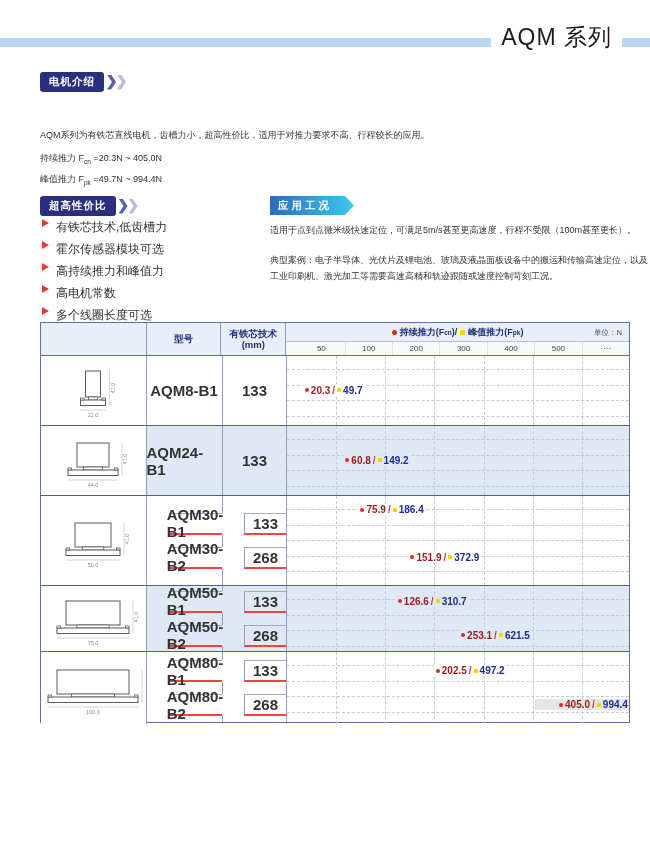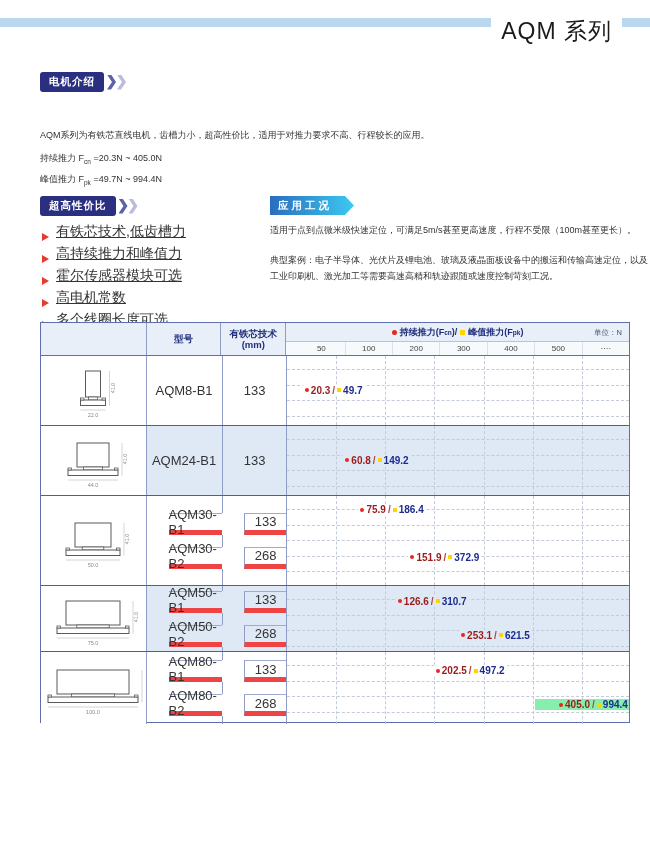--- a/index.html
+++ b/index.html
@@ -2,21 +2,21 @@
 <html><head>
 <meta charset="utf-8">
 <style>
   * { box-sizing: border-box; margin: 0; padding: 0; }
   html,body { background:#fff; }
   body { font-family:"Liberation Sans","DejaVu Sans",sans-serif; }
   .page { position:relative; width:650px; height:863px; background:#ffffff; overflow:hidden; }
 
   
   .topbar { position:absolute; left:0; top:18px; width:650px; height:32px;
-            display:flex; }
+            display:flex; align-items:flex-end; }
   .tbar { height:9px; background:#b9d8ef; margin-bottom:3px; }
   .tbar.left { flex:1; }
   .tbar.right { width:28px; }
   .ptitle { font-size:23px; color:#1b1b1b; padding:0 10px; line-height:26px; letter-spacing:1px; }
 
   
   .badge-row { position:absolute; display:flex; align-items:center; }
   .badge { background:#2b2f80; color:#fff; font-size:10.5px; font-weight:bold;
            padding:3px 9px; border-radius:3px; letter-spacing:1px; }
   .chev { display:inline-block; width:9px; height:15px; margin-left:3px;
@@ -27,21 +27,21 @@
                background:linear-gradient(90deg,#2a6dbd,#3cc9f2);
                clip-path:polygon(0 0,calc(100% - 9px) 0,100% 50%,calc(100% - 9px) 100%,0 100%);
                color:#fff; font-size:10.5px; font-weight:bold; letter-spacing:3px;
                line-height:19px; padding-left:8px; }
 
   
   .intro-text { position:absolute; left:40px; top:129px; width:560px; font-size:9px; color:#333; }
   .force-line { position:absolute; left:40px; font-size:9px; color:#333; }
   .force-line sub { font-size:6.5px; }
   .feature-list { position:absolute; left:42px; top:219px; width:220px; }
-  .feature-item { display:flex; align-items:flex-end; height:22px; font-size:14px; color:#333;text-decoration:underline; }
+  .feature-item { display:flex; align-items:flex-start; height:22px; font-size:12px; color:#333; }
   .tri { width:0; height:0; border-left:7px solid #e8392f; border-top:4.5px solid transparent;
          border-bottom:4.5px solid transparent; margin-right:7px; flex:0 0 auto; }
   .app-par { position:absolute; left:270px; width:378px; font-size:9px; color:#333; line-height:16px; }
 
   
   .dtable { position:absolute; left:40px; top:322px; width:590px; height:401px;
             border:1px solid #5f6eae; font-size:9px; color:#333; }
   .thead { display:flex; height:33px; border-bottom:1px solid #5f6eae; background:#e9eff8; }
   .th { display:flex; align-items:center; justify-content:center; color:#1f2d7b;
         font-weight:bold; font-size:9.5px; text-align:center; }
@@ -60,23 +60,23 @@
   .tick { flex:1; display:flex; align-items:center; justify-content:center;
           font-size:8px; color:#444; border-left:1px solid #dbe2ee; }
   .tick:first-child { border-left:none;margin-left:12px; }
 
   .group { display:flex; border-bottom:1px solid #4d5da5; }
   .group:last-child { border-bottom:none; }
   .cell-img { width:105px; background:#fff; display:flex; align-items:center; justify-content:center; }
   .mid { width:140px; border-left:1px solid #8e9cc6; }
   .mid.one { display:grid; grid-template-columns:75px 65px; }
   .mid.two { display:grid; grid-template-columns:75px 65px; grid-template-rows:1fr 22px 12px 22px 1fr; }
-  .mcell { display:flex; align-items:center; justify-content:center; font-size:13px; color:#333; }
+  .mcell { display:flex; align-items:center; justify-content:center; font-size:15px; color:#333;font-weight:bold; }
   .coil { border-left:1px solid #8e9cc6; }
-  .rowline { border-top:1px solid #9fabce; border-bottom:5px solid #ef4444;margin-left:22px; }
+  .rowline { border-top:1px solid #9fabce; border-bottom:2px solid #ef4444;margin-left:22px; }
   .tint { background:#dfe9f6; }
   .gchart { position:relative; width:345px; border-left:1px solid #8e9cc6; overflow:hidden; }
 
   .vline { position:absolute; top:0; bottom:0; width:0; border-left:1px dashed #c3cbd9; }
   .hline { position:absolute; left:0; right:0; height:0; border-top:1px dashed #c3cbd9; }
   .dlabel { position:absolute; height:11px; display:flex; align-items:center;
             font-size:10px; font-weight:bold; white-space:nowrap; padding:0 2px; }
   .dlabel .d { width:4px; height:4px; display:inline-block; }
   .dlabel .d.r { background:#e8251f; border-radius:50%; margin-right:2px; }
   .dlabel .d.y { background:#ffd400; margin:0 2px 0 0; }
@@ -115,25 +115,25 @@
     <span class="chev"></span>
     <span class="chev light"></span>
   </div>
   <div class="feature-list">
     <div class="feature-item">
         <span class="tri"></span>
         <span>有铁芯技术,低齿槽力</span>
       </div>
     <div class="feature-item">
         <span class="tri"></span>
-        <span>高持续推力和峰值力</span>
+        <span>霍尔传感器模块可选</span>
       </div>
     <div class="feature-item">
         <span class="tri"></span>
-        <span>霍尔传感器模块可选</span>
+        <span>高持续推力和峰值力</span>
       </div>
     <div class="feature-item">
         <span class="tri"></span>
         <span>高电机常数</span>
       </div>
     <div class="feature-item">
         <span class="tri"></span>
         <span>多个线圈长度可选</span>
       </div>
   </div>
@@ -399,21 +399,21 @@
           <div class="hline" style="top: 28.5px;"></div>
           <div class="hline" style="top: 44px;"></div>
           <div class="hline" style="top: 59.5px;"></div>
           <div class="dlabel" style="left: 147.25px; top: 13px; background: rgb(255, 255, 255);">
             <i class="d r"></i>
             <span class="rv">202.5</span>
             <span class="sl">/</span>
             <i class="d y"></i>
             <span class="bv">497.2</span>
           </div>
-          <div class="dlabel" style="left: 248.5px; top: 47px; background: #86efac; padding-left: 24px;">
+          <div class="dlabel" style="left: 248.5px; top: 47px; background: #e5e5e5; padding-left: 24px;">
             <i class="d r"></i>
             <span class="rv">405.0</span>
             <span class="sl">/</span>
             <i class="d y"></i>
             <span class="bv">994.4</span>
           </div>
         </div>
     </div>
   </div>
 

